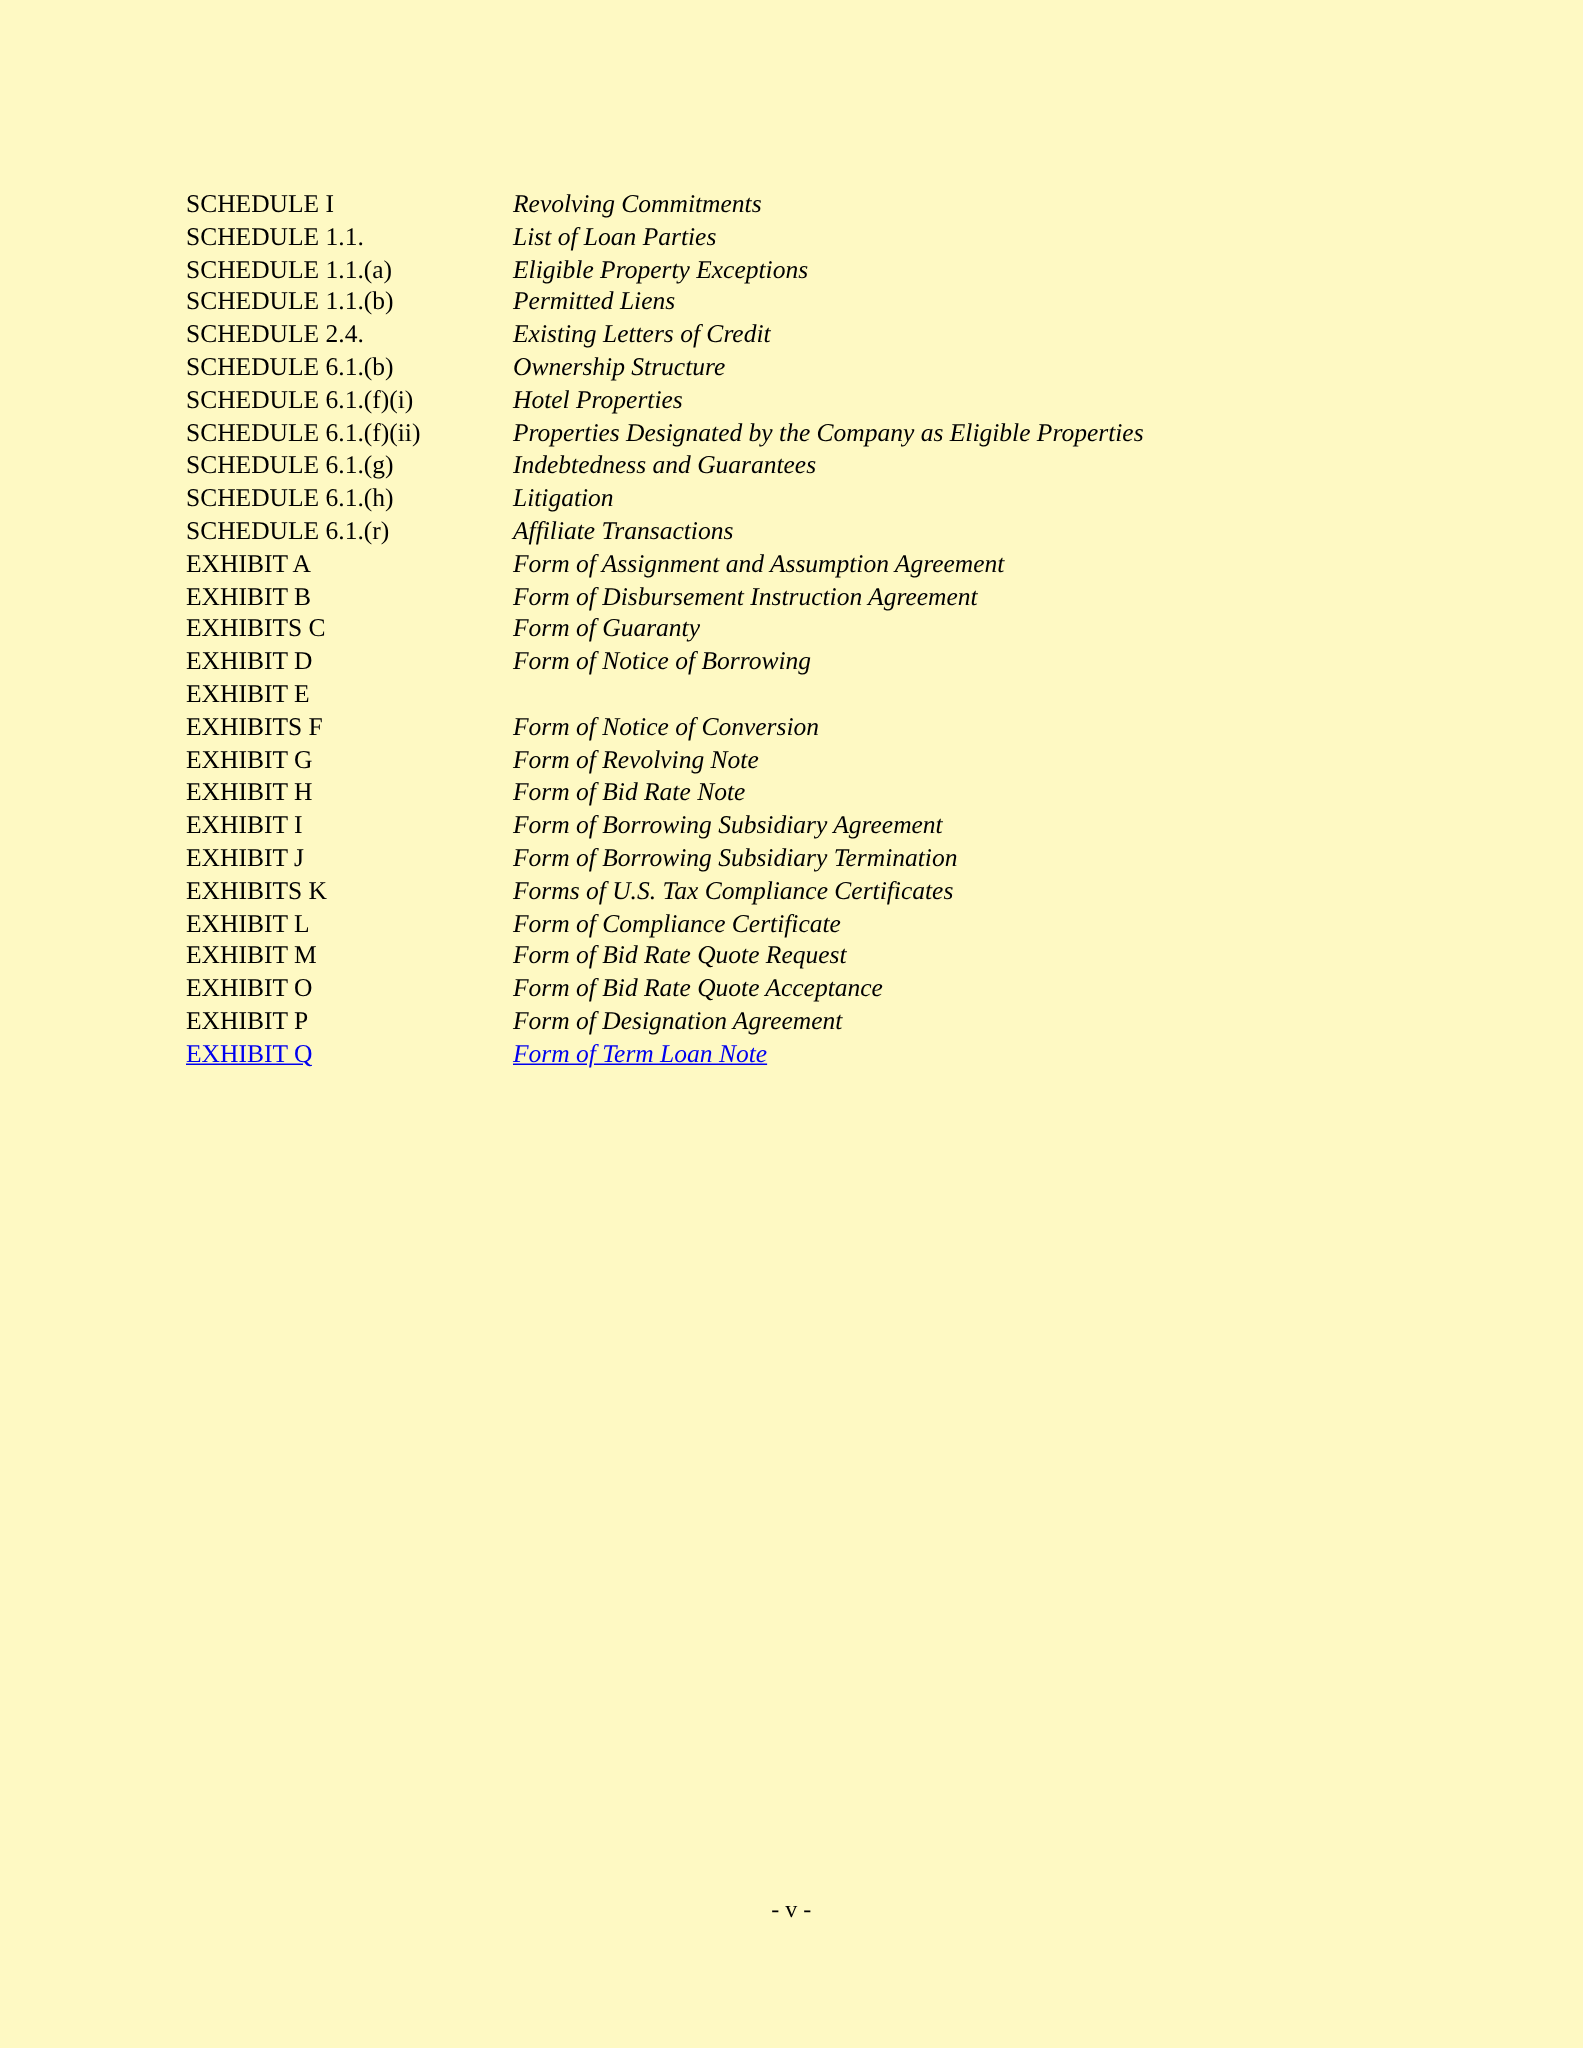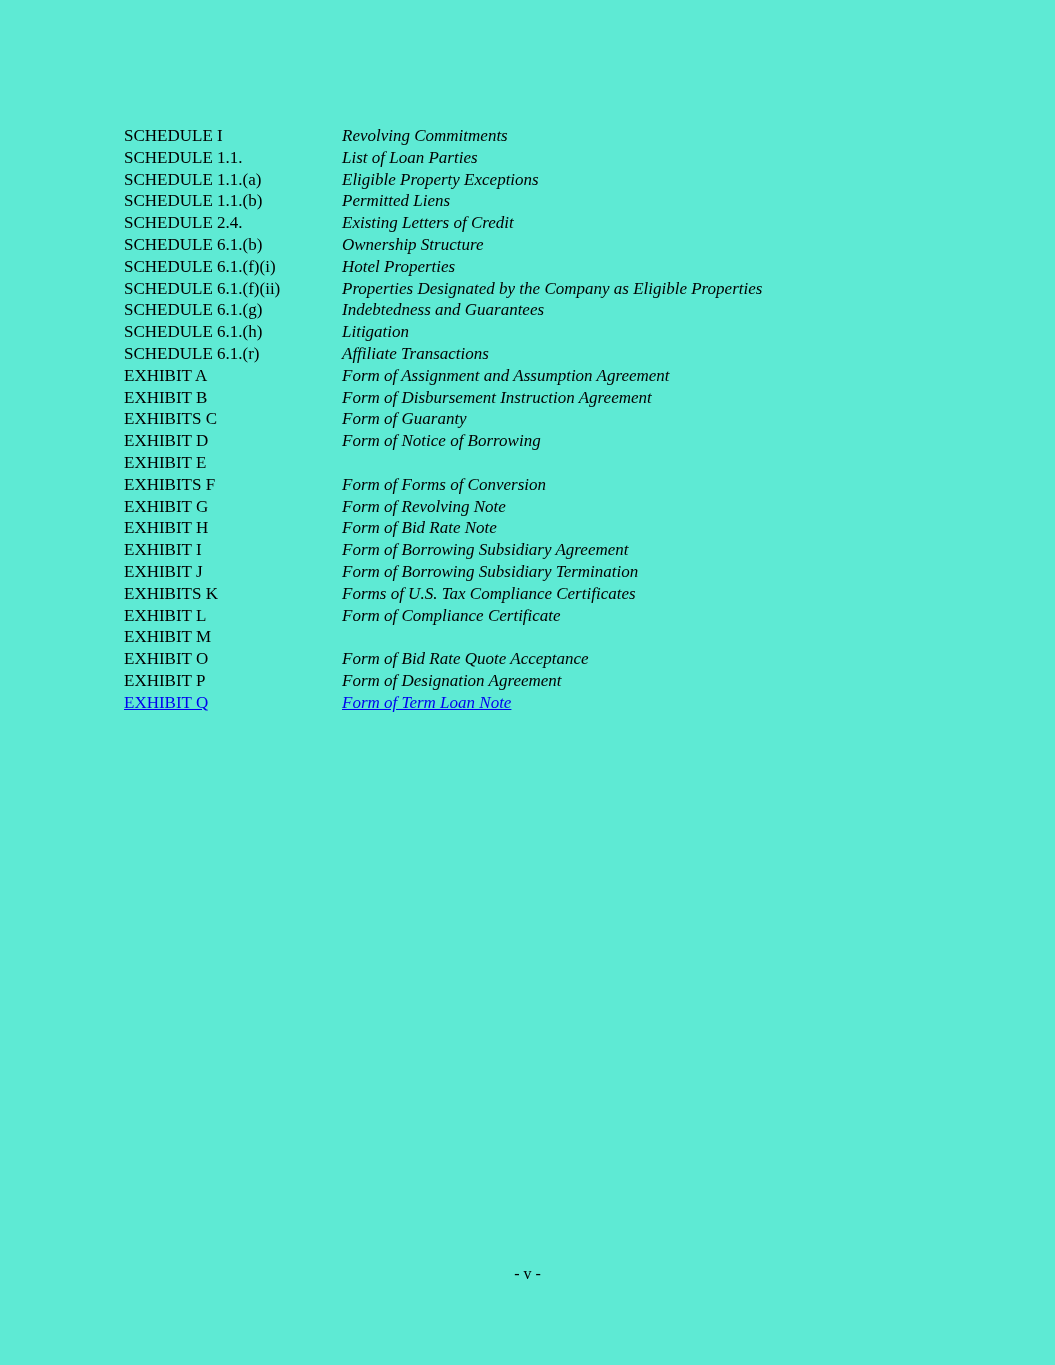--- a/index.html
+++ b/index.html
@@ -4,21 +4,21 @@
 <style>
   html, body {
     margin: 0;
     padding: 0;
     background: #ffffff;
   }
   .page {
     position: relative;
     width: 1055px;
     height: 1365px;
-    background: #5eead4;
+    background: #fef9c3;
     font-family: "Liberation Serif", serif;
     font-size: 17px;
     color: #000000;
     overflow: hidden;
   }
   .content {
     position: absolute;
     left: 124px;
     top: 125px;
     right: 60px;
@@ -143,21 +143,21 @@
           <span class="label">EXHIBIT D</span>
           <span class="title">Form of Notice of Borrowing</span>
         </div>
 
         <div class="row">
           <span class="label">EXHIBIT E</span>
         </div>
 
         <div class="row">
           <span class="label">EXHIBITS F</span>
-          <span class="title">Form of Forms of Conversion</span>
+          <span class="title">Form of Notice of Conversion</span>
         </div>
 
         <div class="row">
           <span class="label">EXHIBIT G</span>
           <span class="title">Form of Revolving Note</span>
         </div>
 
         <div class="row">
           <span class="label">EXHIBIT H</span>
           <span class="title">Form of Bid Rate Note</span>
@@ -178,20 +178,21 @@
           <span class="title">Forms of U.S. Tax Compliance Certificates</span>
         </div>
 
         <div class="row">
           <span class="label">EXHIBIT L</span>
           <span class="title">Form of Compliance Certificate</span>
         </div>
 
         <div class="row">
           <span class="label">EXHIBIT M</span>
+          <span class="title">Form of Bid Rate Quote Request</span>
         </div>
 
 
         <div class="row">
           <span class="label">EXHIBIT O</span>
           <span class="title">Form of Bid Rate Quote Acceptance</span>
         </div>
 
         <div class="row">
           <span class="label">EXHIBIT P</span>

